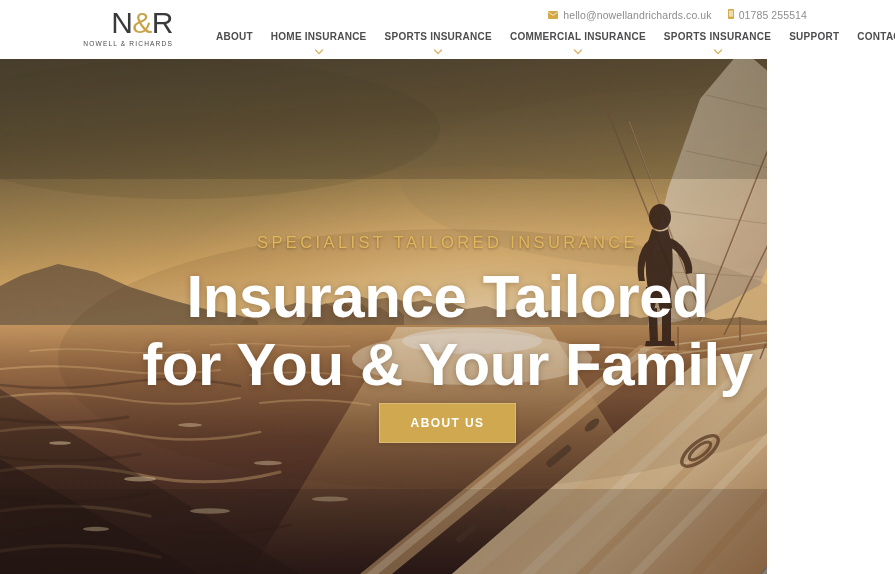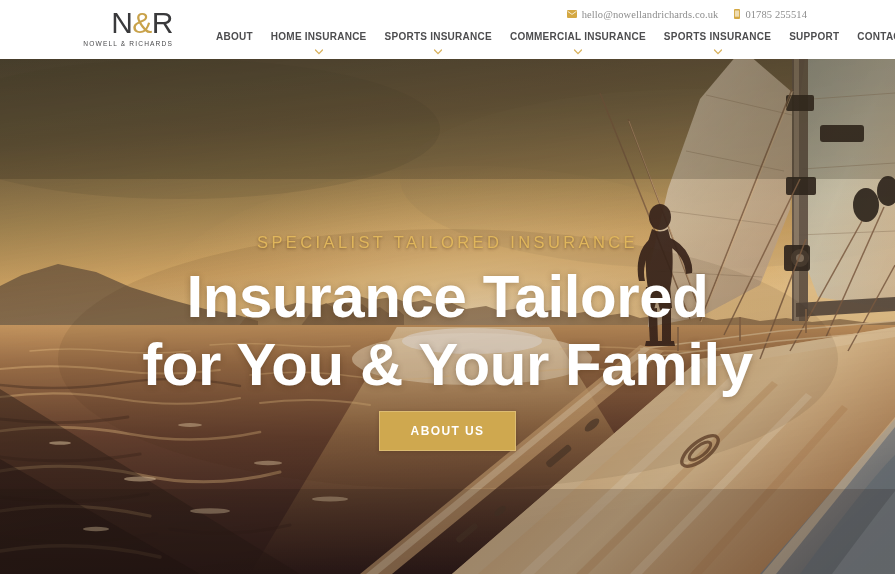--- a/index.html
+++ b/index.html
@@ -32,21 +32,20 @@
   .contact{
     display:flex;
     align-items:center;
     gap:5px;
     font-size:10.5px;
     color:#8d8d8d;
     letter-spacing:.1px;
     line-height:1;
     text-decoration:none;
     white-space:nowrap;
-    font-family:Liberation Serif, serif;
   }
   .ic{ display:block; flex:0 0 auto; }
 
   
   .logo{
     position:absolute;
     left:77px; top:6px;
     width:96px;
     text-align:right;
     text-decoration:none;
@@ -94,21 +93,21 @@
   .nav-item .chev{
     position:absolute;
     left:50%; top:15px;
     transform:translateX(-50%);
     display:block;
   }
 
   
   .hero{
     position:relative;
-    width:895px;
+    width:767px;
     height:515px;
     overflow:hidden;
     background:#000000;
   }
   .hero svg.scene{
     position:absolute; inset:0;
     width:895px; height:515px;
     display:block;
   }
   .hero-content{
@@ -137,21 +136,21 @@
     font-size:60px;
     line-height:68px;
     font-weight:700;
     color:#ffffff;
     text-align:center;
     letter-spacing:-0.4px;
     text-shadow:0 1px 6px rgba(50,25,0,.30);
     white-space:nowrap;
   }
   .cta-wrap{
-    margin-top:12px;
+    margin-top:4px;
     pointer-events:auto;
   }
   .cta{
     display:inline-block;
     background:#cfa84f;
     border:1px solid #dcbc72;
     color:#ffffff;
     font-size:12px;
     font-weight:700;
     letter-spacing:1.4px;

